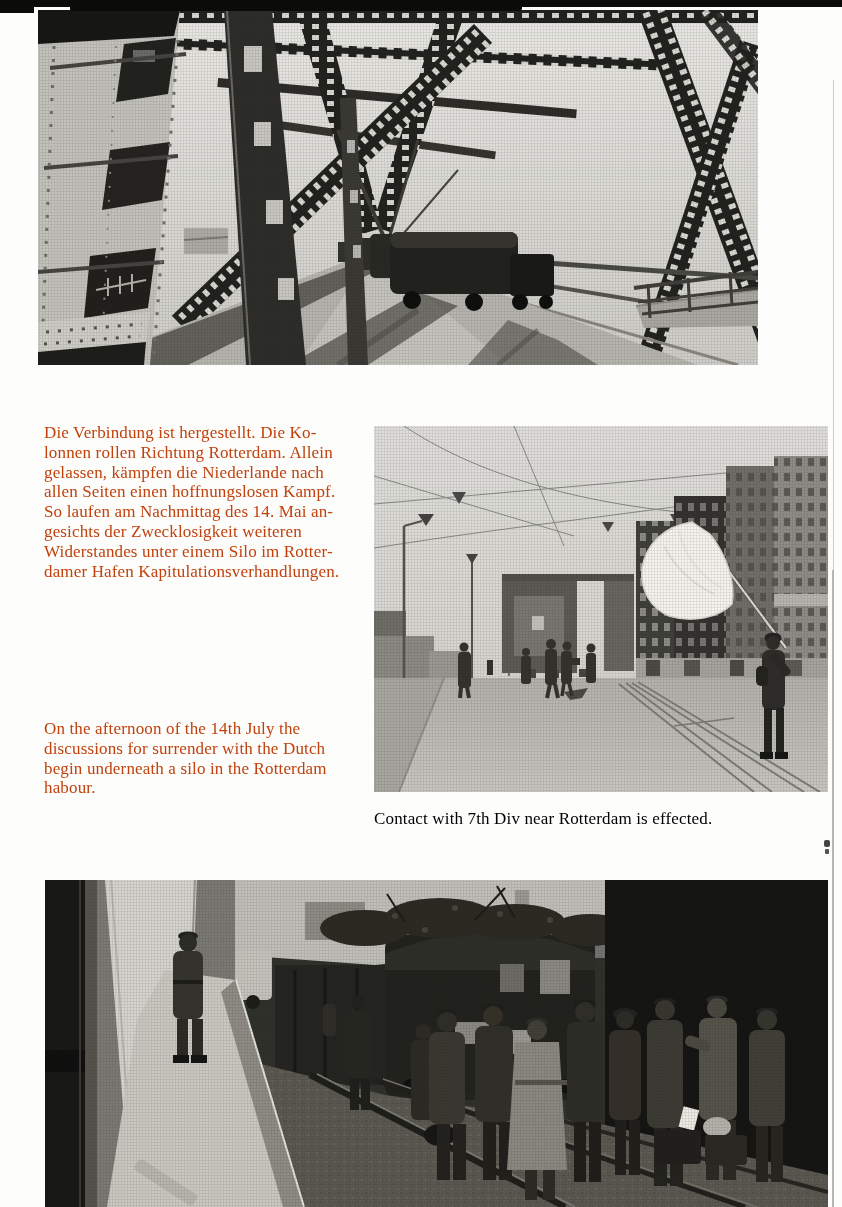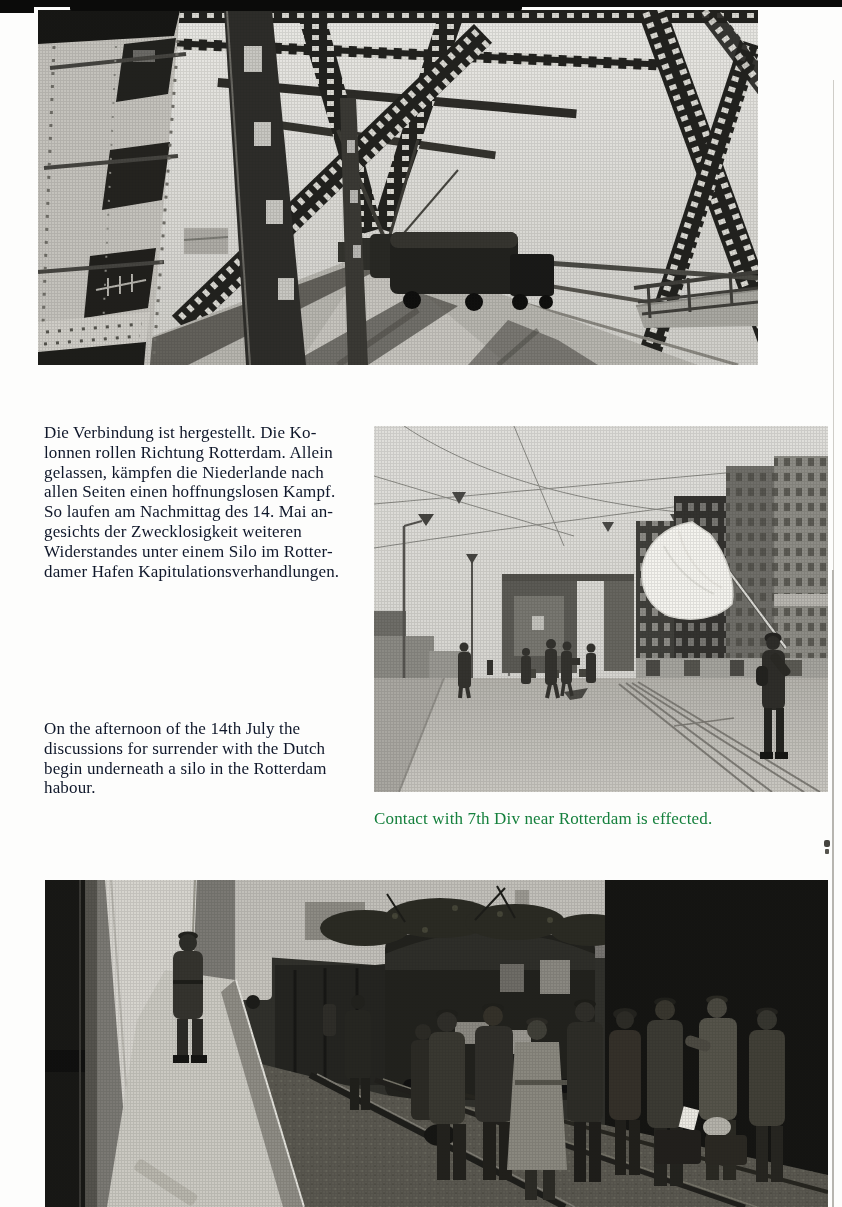--- a/index.html
+++ b/index.html
@@ -14,27 +14,27 @@
     position:absolute;inset:0;pointer-events:none;
     background-image:radial-gradient(rgba(25,25,22,0.10) 1px, transparent 1.3px);
     background-size:3px 3px;
   }
   #photo-bridge{left:38px;top:10px;width:720px;height:355px;}
   #photo-street{left:374px;top:426px;width:454px;height:366px;}
   #photo-railyard{left:45px;top:880px;width:783px;height:327px;}
 
   .body-text{
     position:absolute;margin:0;white-space:pre-line;
-    font-size:17px;line-height:19.8px;letter-spacing:0.15px;color:#0f172a;
+    font-size:17px;line-height:19.8px;letter-spacing:0.15px;color:#c2410c;
   }
   #german-par{left:44px;top:423px;width:340px;}
   #english-par{left:44px;top:719px;width:340px;}
   .caption{
     position:absolute;margin:0;white-space:nowrap;
-    font-size:17px;color:#15803d;letter-spacing:0.15px;
+    font-size:17px;color:#000000;letter-spacing:0.15px;
   }
   #photo-caption{left:374px;top:809px;}
 
   .scan-bar{position:absolute;background:#0b0b0a;}
   #scan-bar-main{left:0;top:0;width:842px;height:7px;}
   #scan-bar-mid{left:70px;top:0;width:452px;height:11px;border-radius:0 0 3px 2px;}
   #scan-bar-left{left:0;top:0;width:34px;height:13px;}
 
   .page-edge-line{position:absolute;background:#cfcdc8;}
   #edge-line-top{left:833px;top:80px;width:1px;height:490px;}

